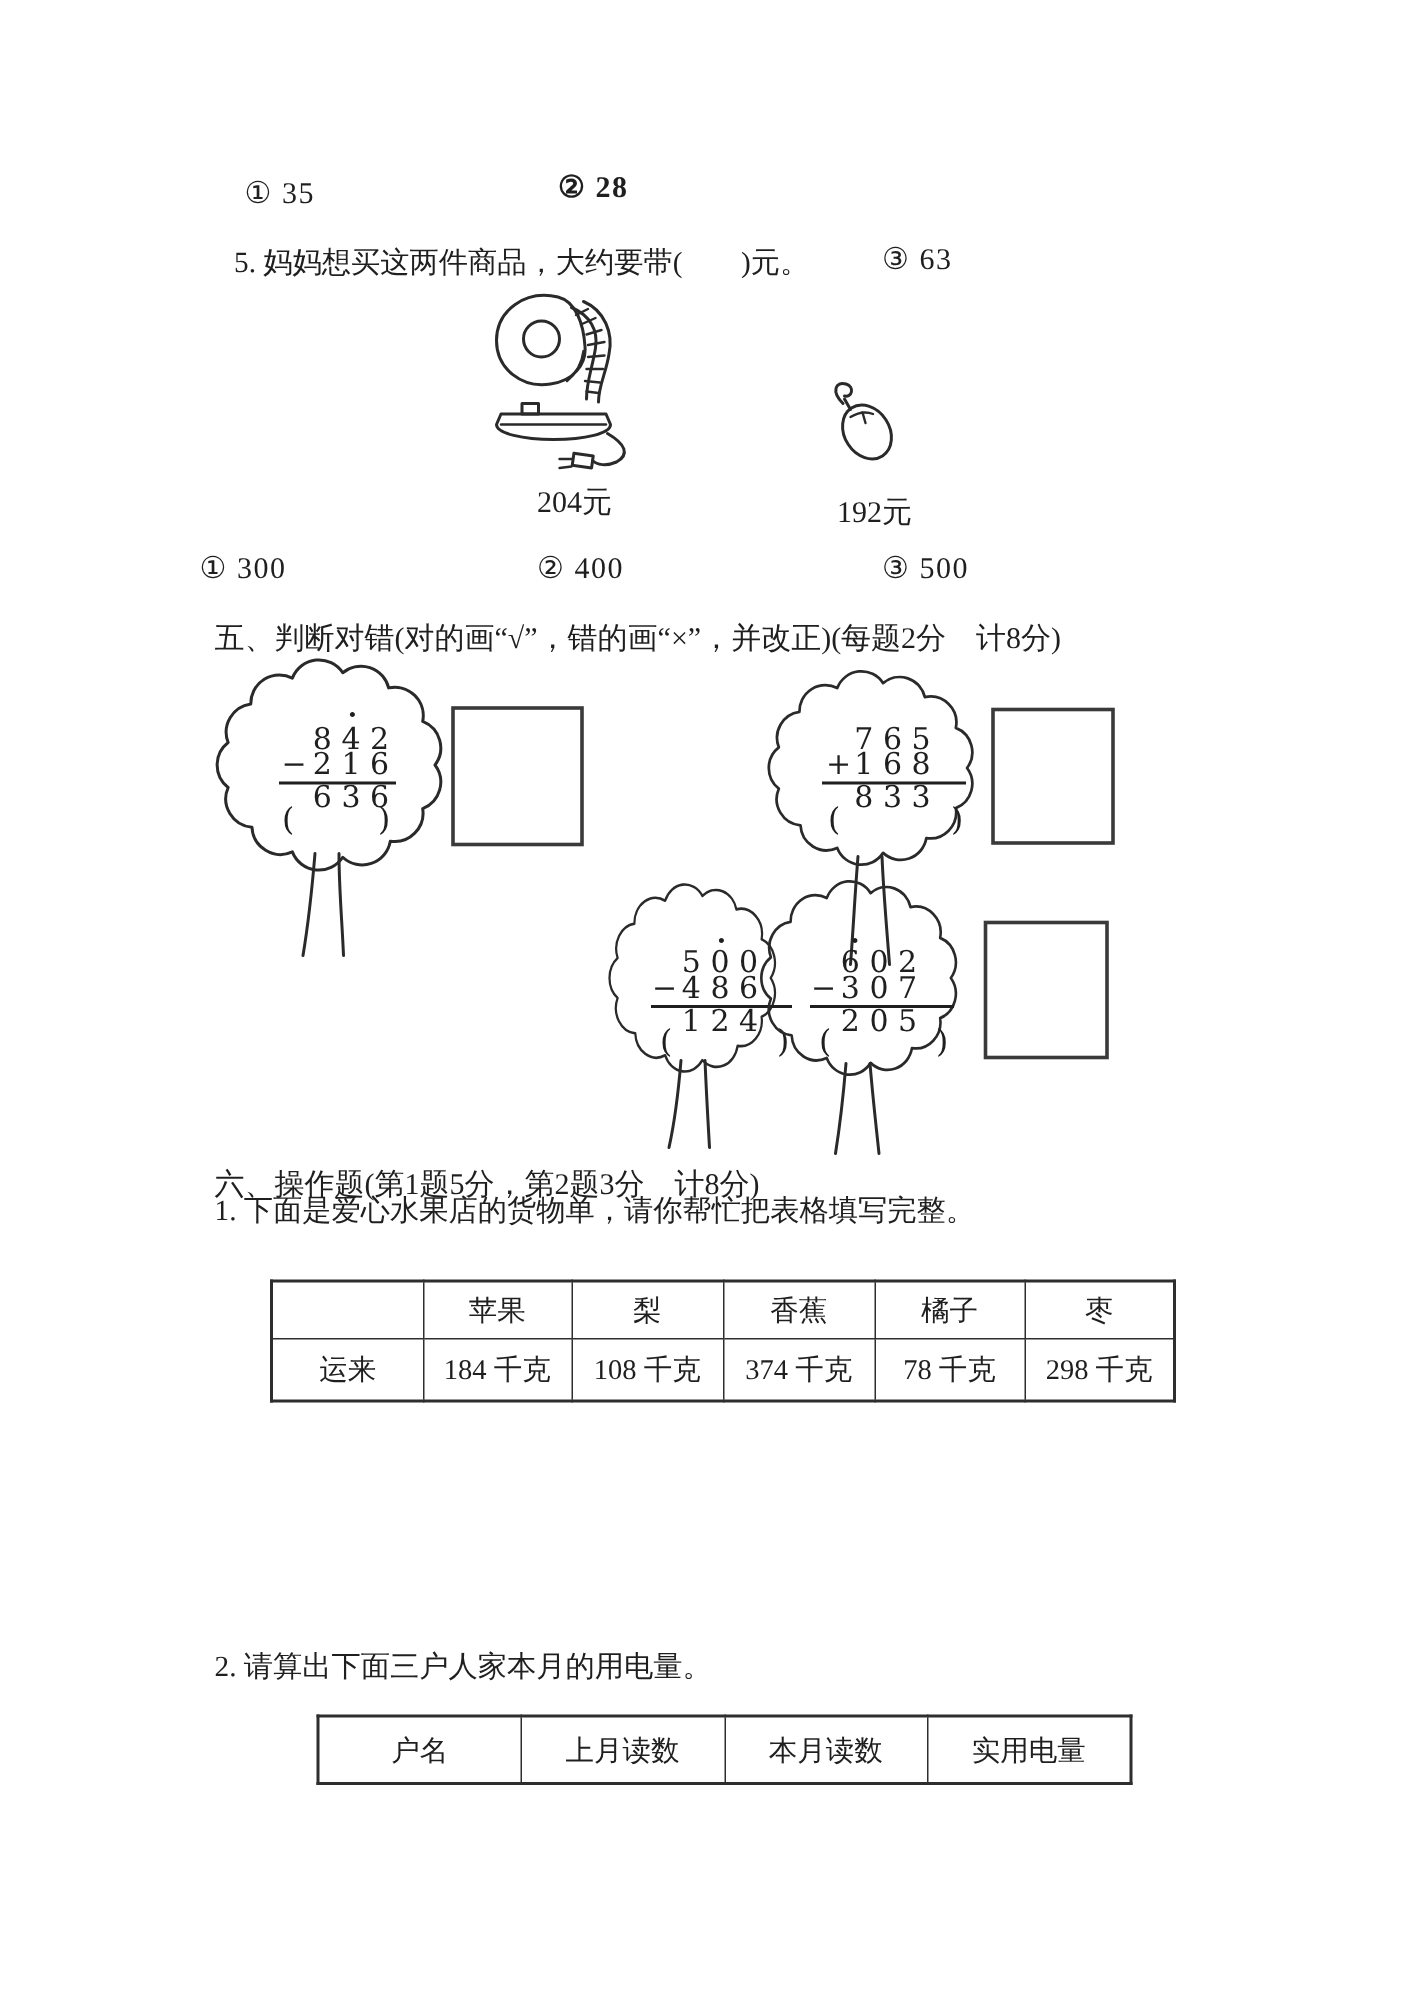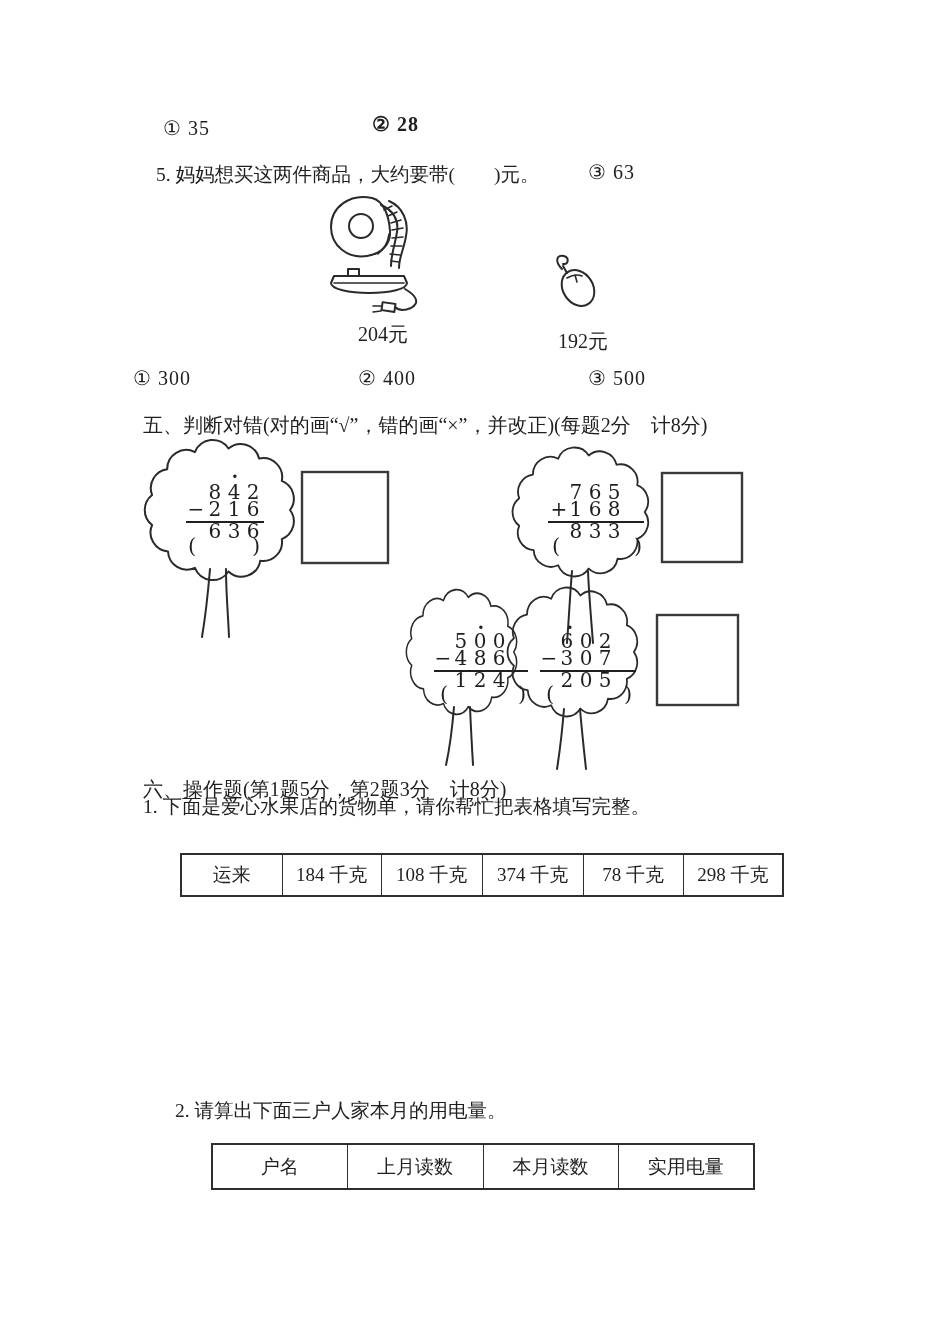--- a/index.html
+++ b/index.html
@@ -145,32 +145,40 @@
 <table id="fruit-table" class="abs sheet-table" style="left:180px;top:853px;">
   <colgroup>
       <col style="width:101px">
       <col style="width:99px">
       <col style="width:101px">
       <col style="width:101px">
       <col style="width:100px">
       <col style="width:100px">
     </colgroup>
   <tbody>
+      <tr class="hrow">
+    <td></td>
+    <td>苹果</td>
+    <td>梨</td>
+    <td>香蕉</td>
+    <td>橘子</td>
+    <td>枣</td>
+  </tr>
   <tr class="drow">
     <td>运来</td>
     <td>184 千克</td>
     <td>108 千克</td>
     <td>374 千克</td>
     <td>78 千克</td>
     <td>298 千克</td>
   </tr>
 </tbody>
   </table>
 
-<div class="abs qtext" style="left:143px;top:1097px;margin-left:32px;">2. 请算出下面三户人家本月的用电量。</div>
+<div class="abs qtext" style="left:143px;top:1097px;">2. 请算出下面三户人家本月的用电量。</div>
 
 <table id="elec-table" class="abs sheet-table" style="left:211px;top:1143px;">
   <colgroup>
       <col style="width:135px">
       <col style="width:136px">
       <col style="width:135px">
       <col style="width:136px">
     </colgroup>
   <tbody>
       <tr>

